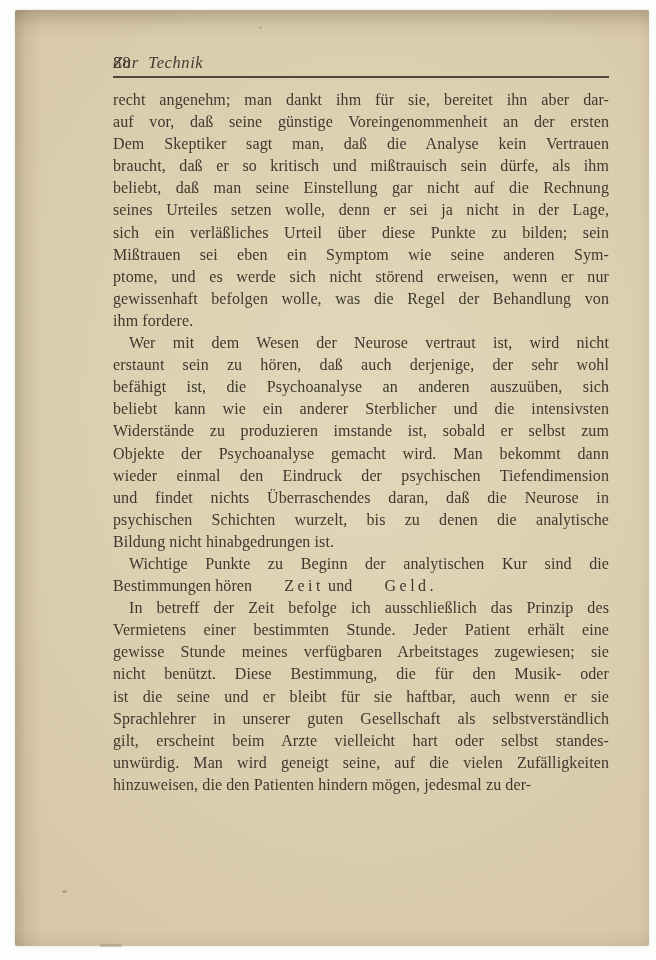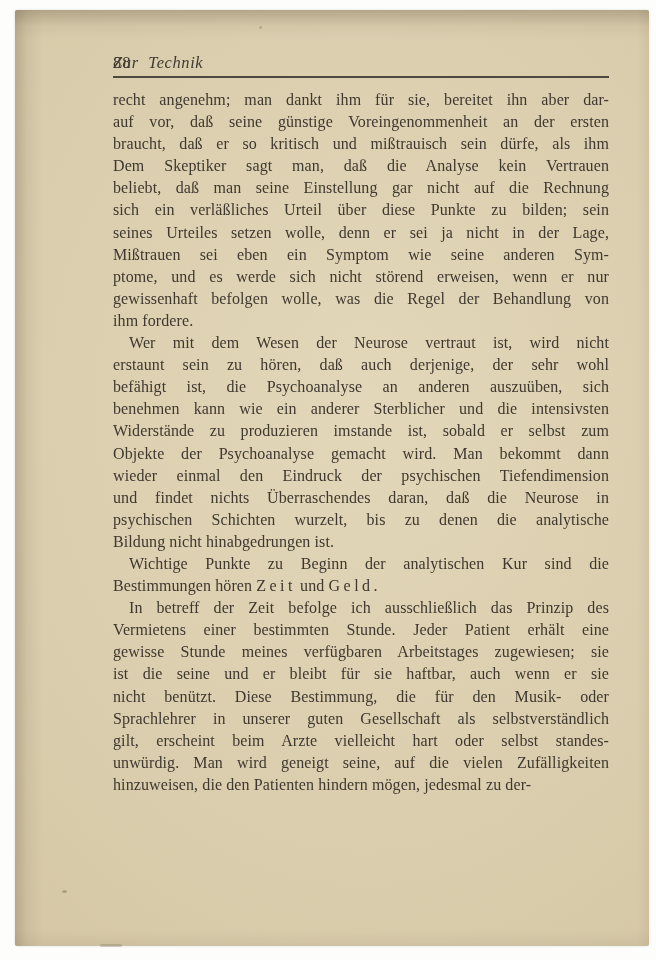--- a/index.html
+++ b/index.html
@@ -82,20 +82,21 @@
     white-space: normal;
   }
   .line.flush {
     text-align-last: left;
   }
   .line.indent {
     text-indent: 16px;
   }
   .gesperrt {
     letter-spacing: 3.5px;
+    margin-left: 28px;
   }
   .speck {
     position: absolute;
     background: #8a7c64;
     border-radius: 50%;
   }
   .speck.s1 { left: 47px; top: 880px; width: 5px; height: 3px; opacity: 0.55; }
   .speck.s2 { left: 85px; top: 934px; width: 22px; height: 3px; border-radius: 2px; opacity: 0.35; }
   .speck.s3 { left: 244px; top: 16px; width: 3px; height: 3px; opacity: 0.4; }
 </style>
@@ -106,52 +107,52 @@
   <div class="page">
     <div class="header">
       <span class="pagenum">88</span>
       <span class="running">Zur Technik</span>
     </div>
     <div class="rule"></div>
     <div id="text-block">
         <div class="paragraph">
           <div class="line"><span>recht angenehm; man dankt ihm für sie, bereitet ihn aber dar-</span></div>
           <div class="line"><span>auf vor, daß seine günstige Voreingenommenheit an der ersten</span></div>
+          <div class="line"><span>Dem Skeptiker sagt man, daß die Analyse kein Vertrauen</span></div>
           <div class="line"><span>braucht, daß er so kritisch und mißtrauisch sein dürfe, als ihm</span></div>
-          <div class="line"><span>Dem Skeptiker sagt man, daß die Analyse kein Vertrauen</span></div>
           <div class="line"><span>beliebt, daß man seine Einstellung gar nicht auf die Rechnung</span></div>
+          <div class="line"><span>seines Urteiles setzen wolle, denn er sei ja nicht in der Lage,</span></div>
           <div class="line"><span>sich ein verläßliches Urteil über diese Punkte zu bilden; sein</span></div>
-          <div class="line"><span>seines Urteiles setzen wolle, denn er sei ja nicht in der Lage,</span></div>
           <div class="line"><span>Mißtrauen sei eben ein Symptom wie seine anderen Sym-</span></div>
           <div class="line"><span>ptome, und es werde sich nicht störend erweisen, wenn er nur</span></div>
           <div class="line"><span>gewissenhaft befolgen wolle, was die Regel der Behandlung von</span></div>
           <div class="line flush"><span>ihm fordere.</span></div>
         </div>
         <div class="paragraph">
           <div class="line indent"><span>Wer mit dem Wesen der Neurose vertraut ist, wird nicht</span></div>
           <div class="line"><span>erstaunt sein zu hören, daß auch derjenige, der sehr wohl</span></div>
           <div class="line"><span>befähigt ist, die Psychoanalyse an anderen auszuüben, sich</span></div>
-          <div class="line"><span>benehmen kann wie ein anderer Sterblicher und die intensivsten</span></div>
+          <div class="line"><span>beliebt kann wie ein anderer Sterblicher und die intensivsten</span></div>
           <div class="line"><span>Widerstände zu produzieren imstande ist, sobald er selbst zum</span></div>
           <div class="line"><span>Objekte der Psychoanalyse gemacht wird. Man bekommt dann</span></div>
           <div class="line"><span>wieder einmal den Eindruck der psychischen Tiefendimension</span></div>
           <div class="line"><span>und findet nichts Überraschendes daran, daß die Neurose in</span></div>
           <div class="line"><span>psychischen Schichten wurzelt, bis zu denen die analytische</span></div>
           <div class="line flush"><span>Bildung nicht hinabgedrungen ist.</span></div>
         </div>
         <div class="paragraph">
           <div class="line indent"><span>Wichtige Punkte zu Beginn der analytischen Kur sind die</span></div>
           <div class="line flush"><span>Bestimmungen hören </span><span class="gesperrt">Zeit</span><span> und </span><span class="gesperrt">Geld</span><span>.</span></div>
         </div>
         <div class="paragraph">
           <div class="line indent"><span>In betreff der Zeit befolge ich ausschließlich das Prinzip des</span></div>
           <div class="line"><span>Vermietens einer bestimmten Stunde. Jeder Patient erhält eine</span></div>
           <div class="line"><span>gewisse Stunde meines verfügbaren Arbeitstages zugewiesen; sie</span></div>
+          <div class="line"><span>nicht benützt. Diese Bestimmung, die für den Musik- oder</span></div>
           <div class="line"><span>ist die seine und er bleibt für sie haftbar, auch wenn er sie</span></div>
-          <div class="line"><span>nicht benützt. Diese Bestimmung, die für den Musik- oder</span></div>
           <div class="line"><span>Sprachlehrer in unserer guten Gesellschaft als selbstverständlich</span></div>
           <div class="line"><span>gilt, erscheint beim Arzte vielleicht hart oder selbst standes-</span></div>
           <div class="line"><span>unwürdig. Man wird geneigt seine, auf die vielen Zufälligkeiten</span></div>
           <div class="line flush"><span>hinzuweisen, die den Patienten hindern mögen, jedesmal zu der-</span></div>
         </div>
       </div>
     <div class="speck s1"></div>
     <div class="speck s2"></div>
     <div class="speck s3"></div>
   </div>

